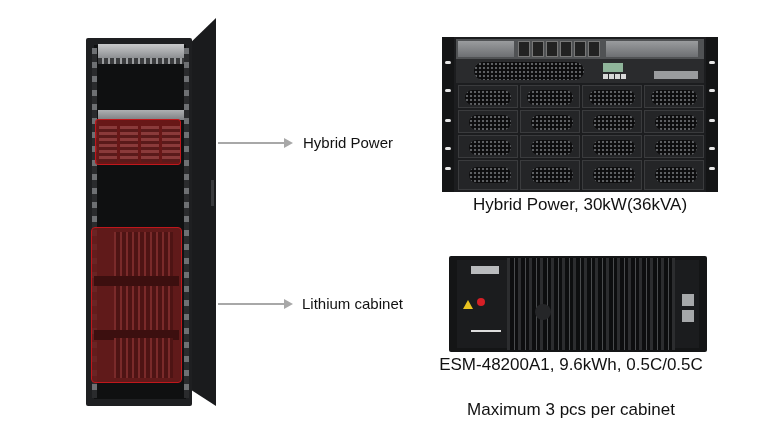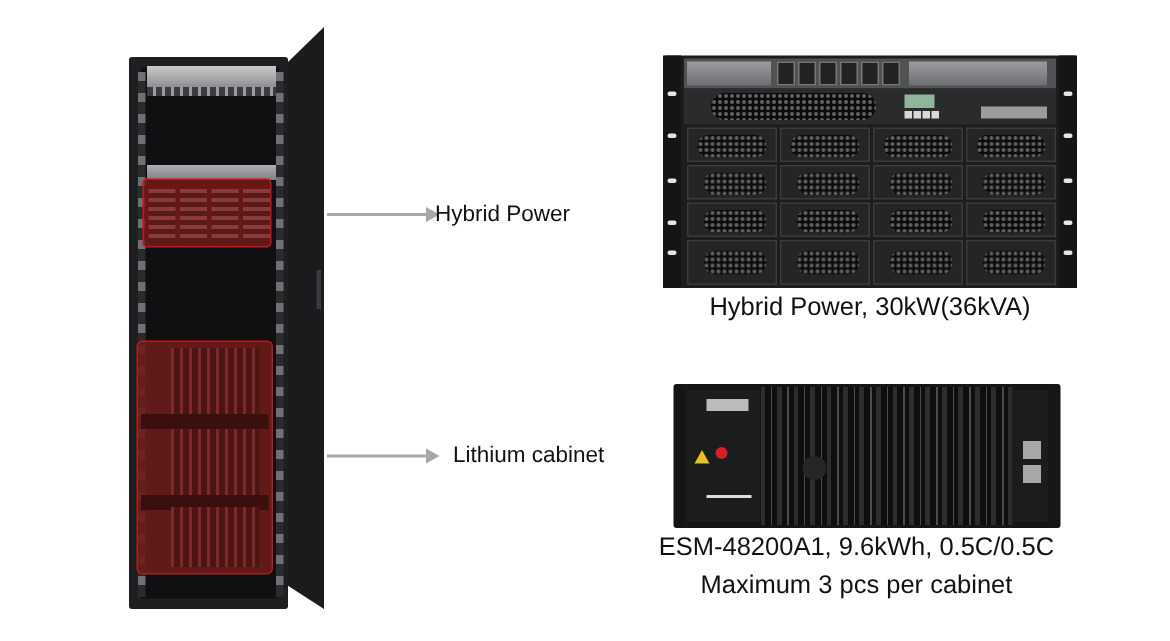--- a/index.html
+++ b/index.html
@@ -73,21 +73,21 @@
 <div class="abs bat-box">
   <div class="fins" style="top:4px"></div>
   <div class="sep" style="top:48px"></div>
   <div class="fins" style="top:58px"></div>
   <div class="sep" style="top:102px"></div>
   <div class="fins" style="top:110px; height:40px"></div>
 </div>
 
 <div class="abs arrow-line" style="left:218px; top:142px; width:68px;"></div>
 <div class="abs arrow-head" style="left:284px; top:138px;"></div>
-<div class="abs label" style="left:290px; top:134px;text-align:center;">Hybrid Power</div>
+<div class="abs label" style="left:303px; top:134px;text-align:center;">Hybrid Power</div>
 
 <div class="abs arrow-line" style="left:218px; top:303px; width:68px;"></div>
 <div class="abs arrow-head" style="left:284px; top:299px;"></div>
 <div class="abs label" style="left:302px; top:295px;">Lithium cabinet</div>
 
 <div class="abs rack">
   <div class="rack-ear-l">
     <div class="ear-hole" style="top:24px"></div>
       <div class="ear-hole" style="top:52px"></div>
     <div class="ear-hole" style="top:82px"></div>
@@ -185,13 +185,13 @@
     <div style="position:absolute; left:14px; top:70px; width:30px; height:2px; background:#ddd;"></div>
   </div>
   <div style="position:absolute; left:86px; top:48px; width:16px; height:16px; border-radius:50%; background:#252628;"></div>
   <div class="bat-right">
     <div style="position:absolute; left:7px; top:34px; width:12px; height:12px; background:#a6a8aa;"></div>
     <div style="position:absolute; left:7px; top:50px; width:12px; height:12px; background:#a6a8aa;"></div>
   </div>
 </div>
 
 <div class="abs caption" style="left:418px; top:355px; width:306px;">ESM-48200A1, 9.6kWh, 0.5C/0.5C</div>
-<div class="abs caption" style="left:418px; top:380px; width:306px;">Maximum 3 pcs per cabinet</div>
+<div class="abs caption" style="left:418px; top:400px; width:306px;">Maximum 3 pcs per cabinet</div>
 
 </body></html>

